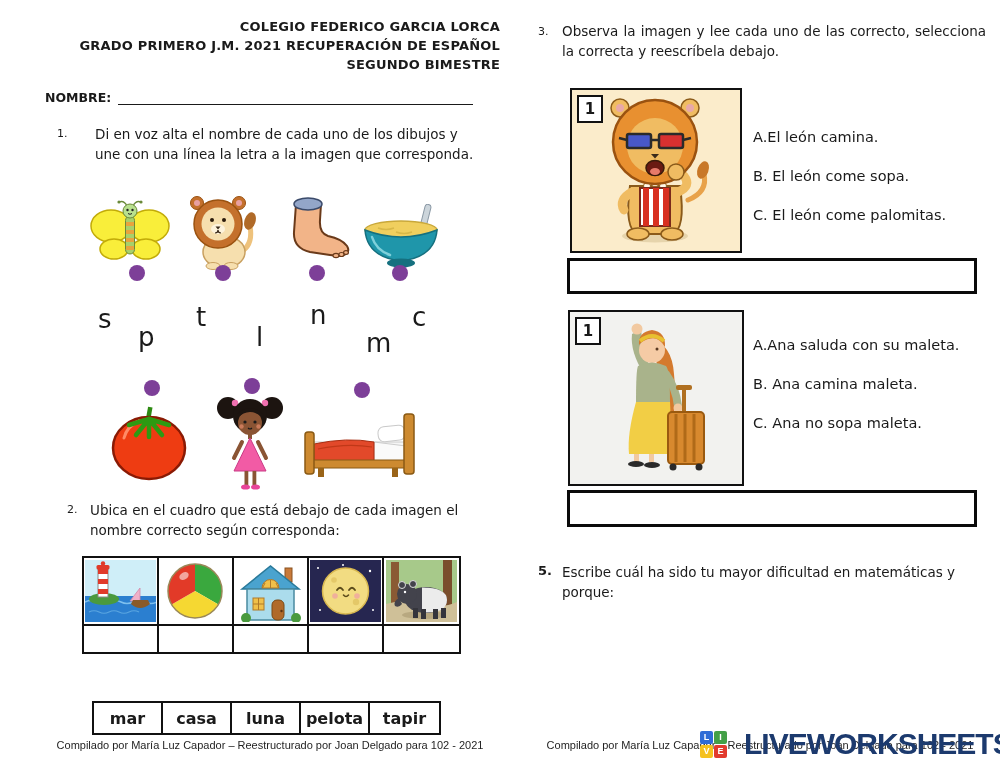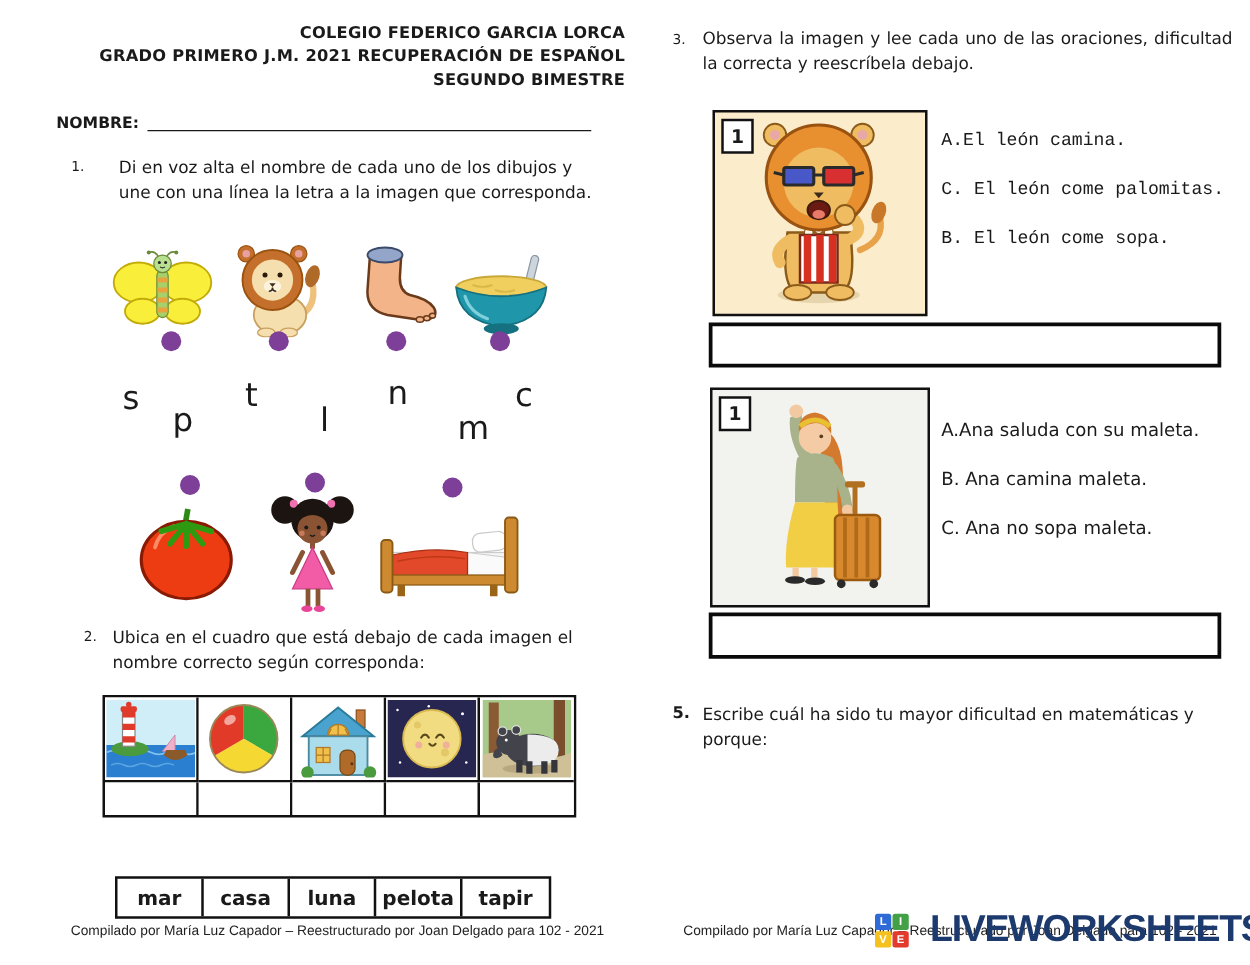--- a/index.html
+++ b/index.html
@@ -269,21 +269,21 @@
     <div class="word-cell">mar</div>
     <div class="word-cell">casa</div>
     <div class="word-cell">luna</div>
     <div class="word-cell">pelota</div>
     <div class="word-cell">tapir</div>
   </div>
 
   <div class="abs footer" style="left:40px;top:739px;">Compilado por María Luz Capador – Reestructurado por Joan Delgado para 102 - 2021</div>
 
   <div class="abs exnum" style="left:538px;top:25px;">3.</div>
-  <div class="abs extext just" style="left:562px;top:21px;width:424px;">Observa la imagen y lee cada uno de las oraciones, dificultad la correcta y reescríbela debajo.</div>
+  <div class="abs extext just" style="left:562px;top:21px;width:424px;">Observa la imagen y lee cada uno de las correcto, selecciona la correcta y reescríbela debajo.</div>
 
   <div class="abs figbox" style="left:570px;top:88px;width:168px;height:161px;background:#fbeccb;">
     <div class="badge">1</div>
     <svg width="166" height="159" viewBox="0 0 166 159">
       <ellipse cx="83" cy="146" rx="33" ry="6.5" fill="#e6d4ac"></ellipse>
       <path d="M116,110 Q136,102 132,84" fill="none" stroke="#e8a24a" stroke-width="5" stroke-linecap="round"></path>
       <ellipse cx="131" cy="80" rx="5.5" ry="9" fill="#c87828" transform="rotate(20 131 80)"></ellipse>
       <path d="M58,96 Q52,140 66,144 L100,144 Q114,140 108,96 Z" fill="#f0bc62" stroke="#8a5a1a" stroke-width="2"></path>
       <ellipse cx="66" cy="144" rx="11" ry="6" fill="#f0bc62" stroke="#8a5a1a" stroke-width="1.5"></ellipse>
       <ellipse cx="100" cy="144" rx="11" ry="6" fill="#f0bc62" stroke="#8a5a1a" stroke-width="1.5"></ellipse>
@@ -305,24 +305,24 @@
       <rect x="55" y="44" width="24" height="14" rx="2" fill="#4858c8" stroke="#2a2a2a" stroke-width="2.5"></rect>
       <rect x="87" y="44" width="24" height="14" rx="2" fill="#d83030" stroke="#2a2a2a" stroke-width="2.5"></rect>
       <path d="M79,50 L87,50 M55,50 L47,48 M111,50 L119,48" stroke="#2a2a2a" stroke-width="2.5"></path>
       <path d="M79,64 h8 l-4,4.5 z" fill="#3a2a1a"></path>
       <ellipse cx="83" cy="78" rx="9" ry="7.5" fill="#6a1a12" stroke="#3a1a0a" stroke-width="1.5"></ellipse>
       <ellipse cx="83" cy="81.5" rx="5" ry="3.5" fill="#e87a6a"></ellipse>
       <circle cx="104" cy="82" r="8" fill="#f0bc62" stroke="#8a5a1a" stroke-width="1.5"></circle>
     </svg>
   </div>
 
-  <div class="abs" style="left:753px;top:105px;font-family:Liberation Mono, monospace;">
+  <div class="abs" style="left:753px;top:129px;">
     <div class="option">A.El león camina.</div>
+    <div class="option">B. El león come sopa.</div>
     <div class="option">C. El león come palomitas.</div>
-    <div class="option">B. El león come sopa.</div>
   </div>
 
   <div class="abs ansbox" style="left:567px;top:258px;width:404px;height:30px;"></div>
 
   <div class="abs figbox" style="left:568px;top:310px;width:172px;height:172px;background:#f2f2ef;">
     <div class="badge">1</div>
     <svg width="170" height="170" viewBox="0 0 170 170">
       <path d="M80,26 Q102,32 104,62 Q108,102 98,120 L86,120 Q94,82 86,48 Z" fill="#d47a2e"></path>
       <path d="M74,62 Q60,40 62,22 L71,18 Q73,42 82,58 Z" fill="#a9b38b"></path>
       <circle cx="67" cy="17" r="5.5" fill="#f2c9a0"></circle>

